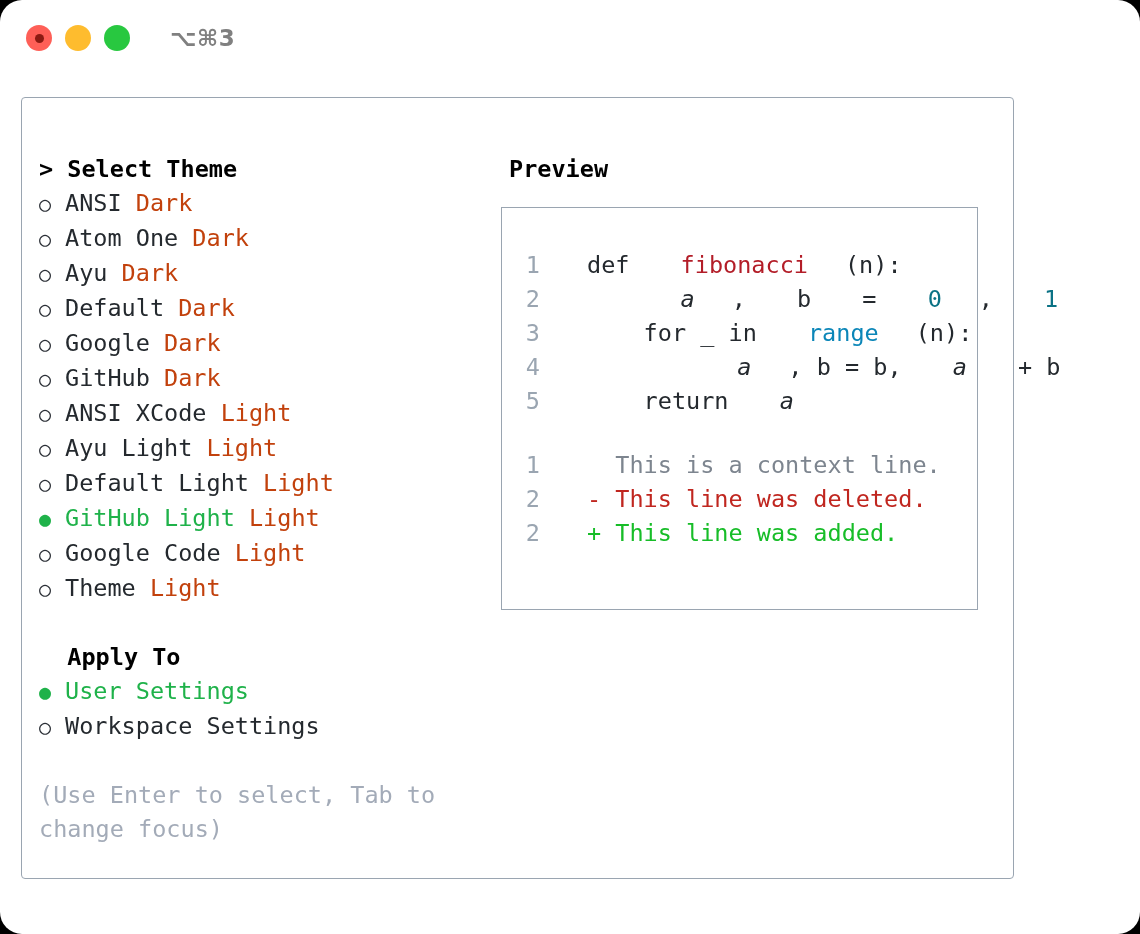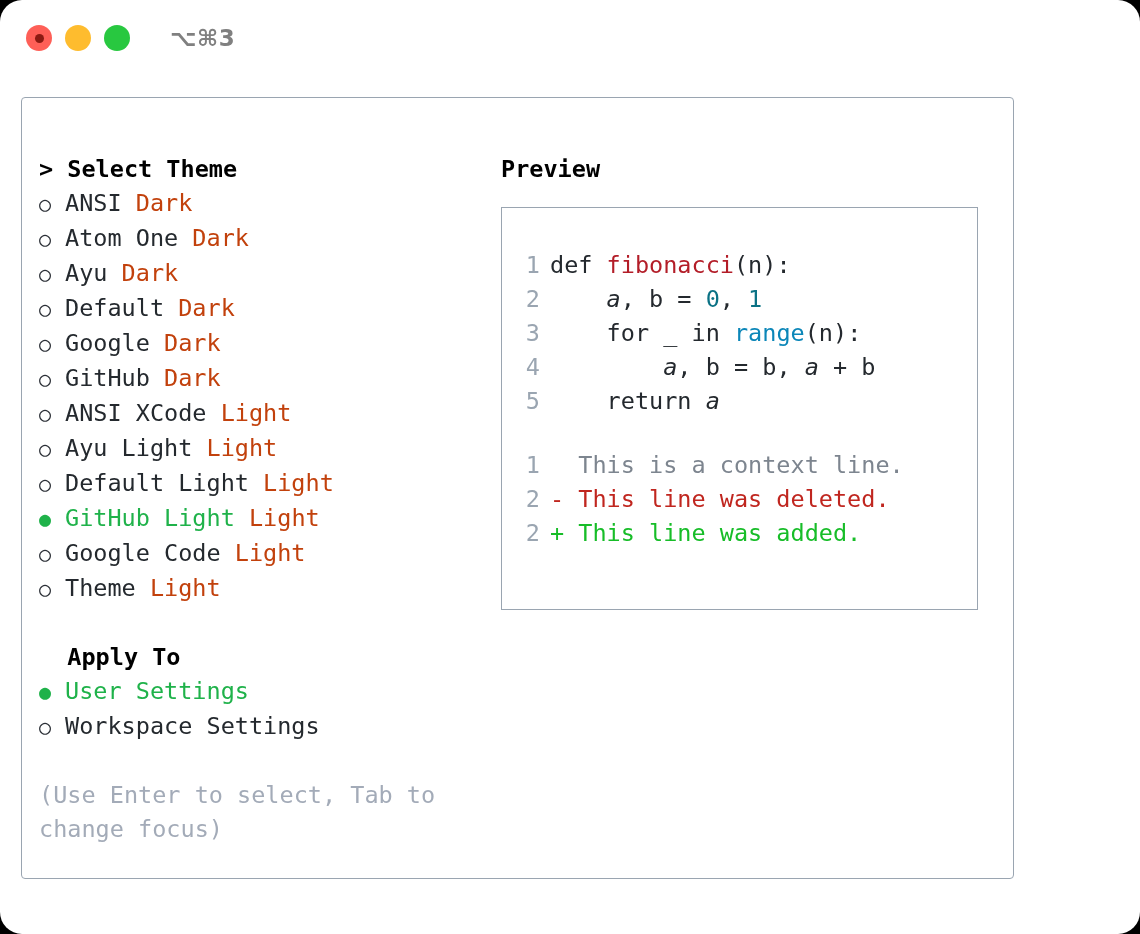--- a/index.html
+++ b/index.html
@@ -140,21 +140,21 @@
     line-height: 34px;
     color: #a3abb8;
   }
 
   
   .preview-title {
     font-size: 23.5px;
     line-height: 34px;
     font-weight: 700;
     color: #000000;
-    margin-left: 0px;
+    margin-left: 8px;
   }
   .preview-box {
     margin-top: 21px;
     width: 477px;
     height: 403px;
     border: 1px solid #9aa5b1;
     background: #ffffff;
     padding: 40px 0 0 0;
   }
   .code-line {
@@ -165,21 +165,21 @@
     white-space: pre;
     padding-left: 20px;
   }
   .lineno {
     color: #9aa5b1;
     width: 28px;
     flex: none;
     text-align: right;
     padding-right: 10px;
   }
-  .code-text { color: #24292e; }
+  .code-text { color: #24292e; margin-left: 37px; }
   .tok-fn   { color: #b31d28; }
   .tok-num  { color: #0b7285; }
   .tok-call { color: #0b86b8; }
   .tok-var  { font-style: italic; }
 
   .diff-gap { height: 30px; }
   .diff-context .code-text { color: #7d858f; }
   .diff-del .code-text { color: #c0261f; }
   .diff-add .code-text { color: #17bd28; }
 </style>

